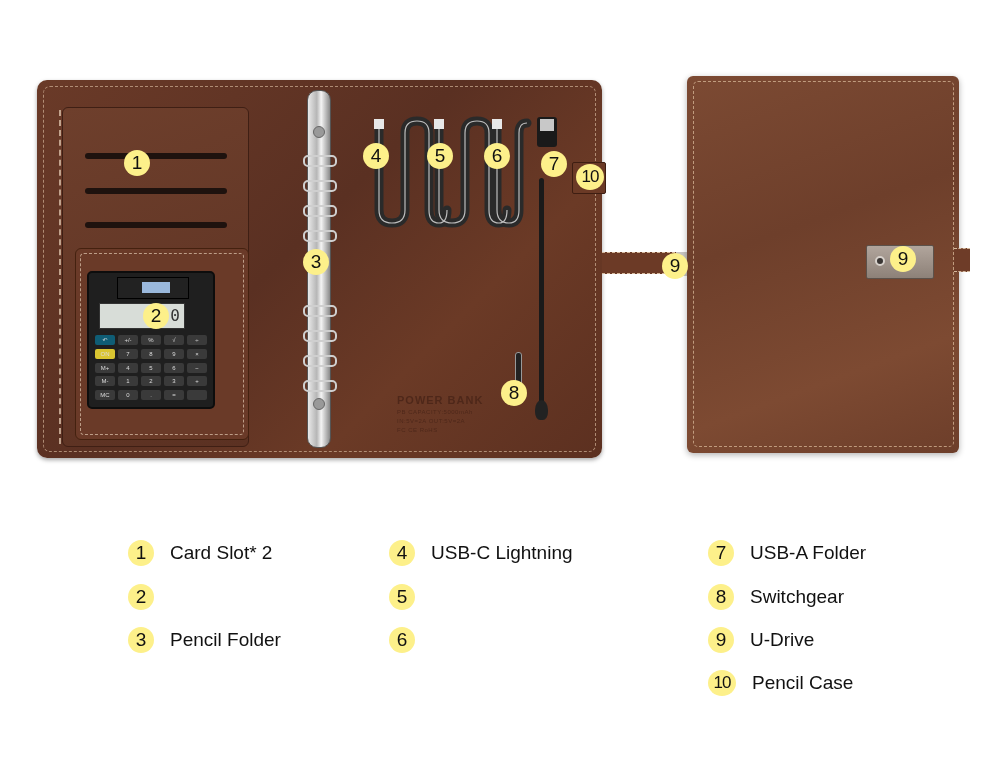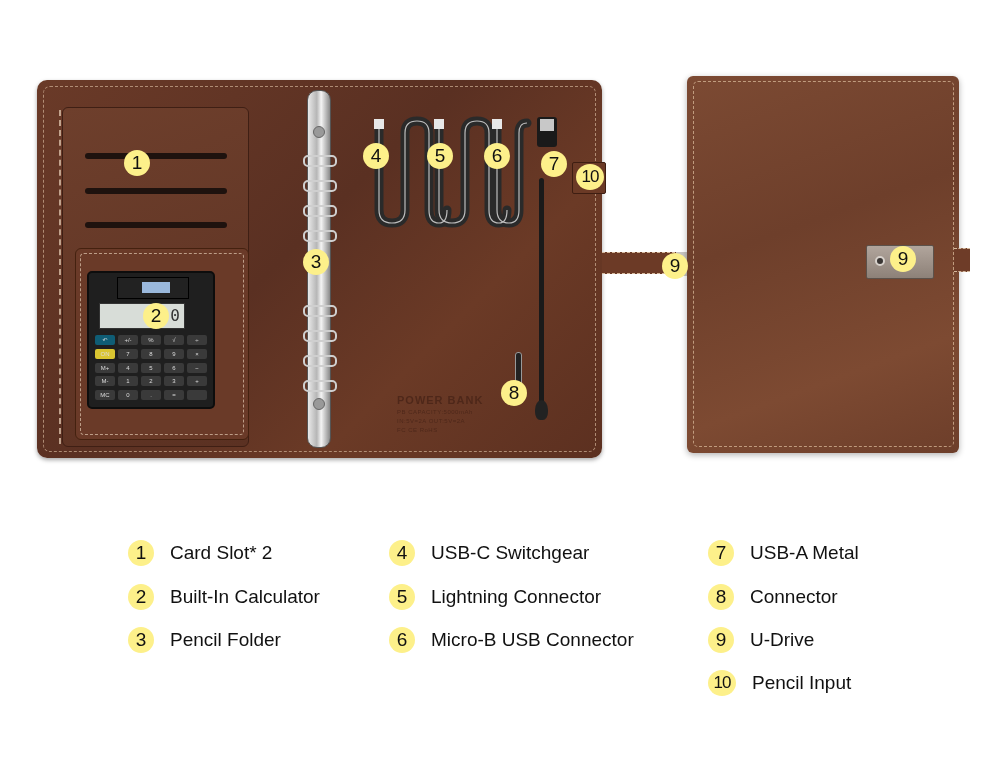--- a/index.html
+++ b/index.html
@@ -174,53 +174,50 @@
 <div class="abs badge" style="left:890px;top:246px">9</div>
 <div class="abs badge wide" style="left:576px;top:164px">10</div>
 
 <div class="abs" style="left:128px;top:540px">
   <div class="legend-item">
     <span class="badge">1</span>
     <span class="legend-label">Card Slot* 2</span>
   </div>
   <div class="legend-item" style="margin-top:18px">
     <span class="badge">2</span>
-    <span class="legend-label">Built-In Calculator</span>
   </div>
   <div class="legend-item" style="margin-top:17px">
     <span class="badge">3</span>
     <span class="legend-label">Pencil Folder</span>
   </div>
 </div>
 
 <div class="abs" style="left:389px;top:540px">
   <div class="legend-item">
     <span class="badge">4</span>
-    <span class="legend-label">USB-C Switchgear</span>
+    <span class="legend-label">USB-C Lightning</span>
   </div>
   <div class="legend-item" style="margin-top:18px">
     <span class="badge">5</span>
-    <span class="legend-label">Lightning Connector</span>
   </div>
   <div class="legend-item" style="margin-top:17px">
     <span class="badge">6</span>
-    <span class="legend-label">Micro-B USB Connector</span>
   </div>
 </div>
 
 <div class="abs" style="left:708px;top:540px">
   <div class="legend-item">
     <span class="badge">7</span>
-    <span class="legend-label">USB-A Metal</span>
+    <span class="legend-label">USB-A Folder</span>
   </div>
   <div class="legend-item" style="margin-top:18px">
     <span class="badge">8</span>
-    <span class="legend-label">Connector</span>
+    <span class="legend-label">Switchgear</span>
   </div>
   <div class="legend-item" style="margin-top:17px">
     <span class="badge">9</span>
     <span class="legend-label">U-Drive</span>
   </div>
   <div class="legend-item" style="margin-top:17px">
     <span class="badge wide">10</span>
-    <span class="legend-label">Pencil Input</span>
+    <span class="legend-label">Pencil Case</span>
   </div>
 </div>
 
 </body></html>

